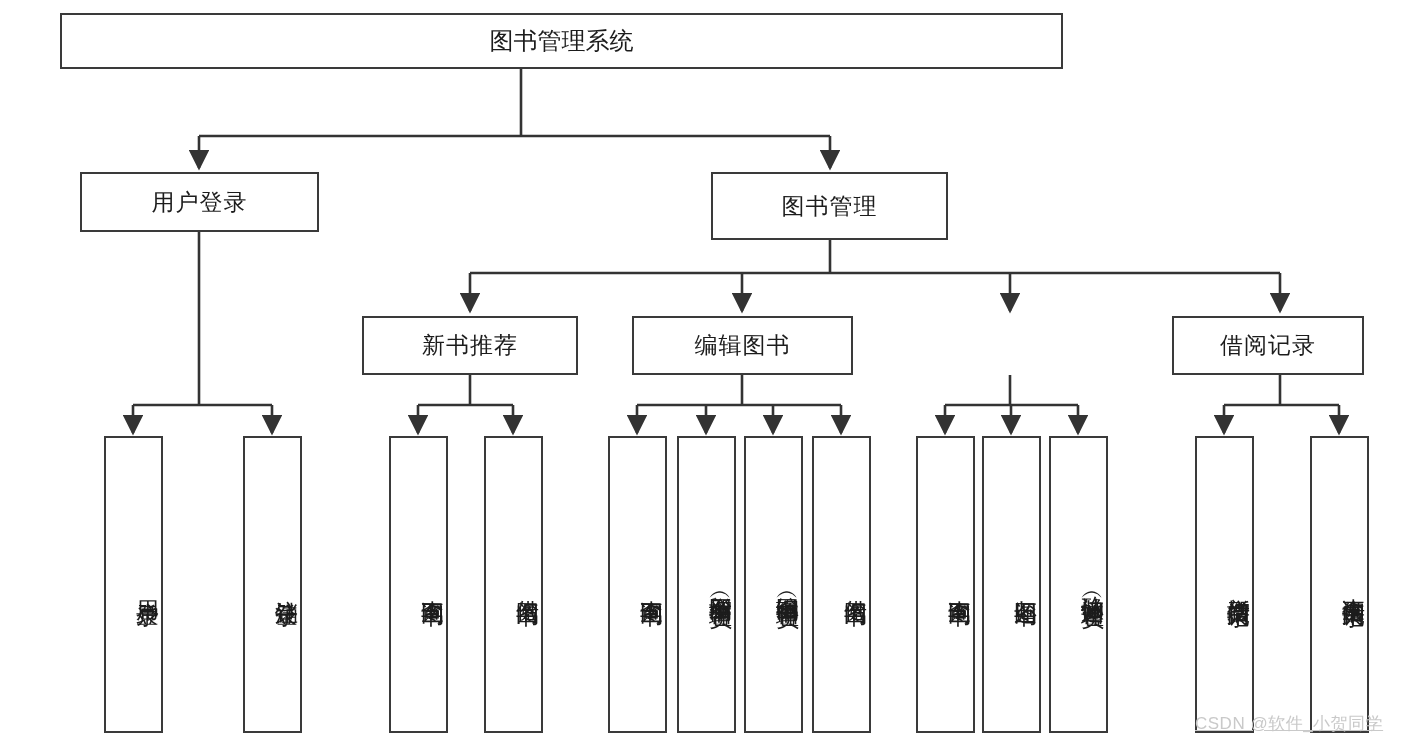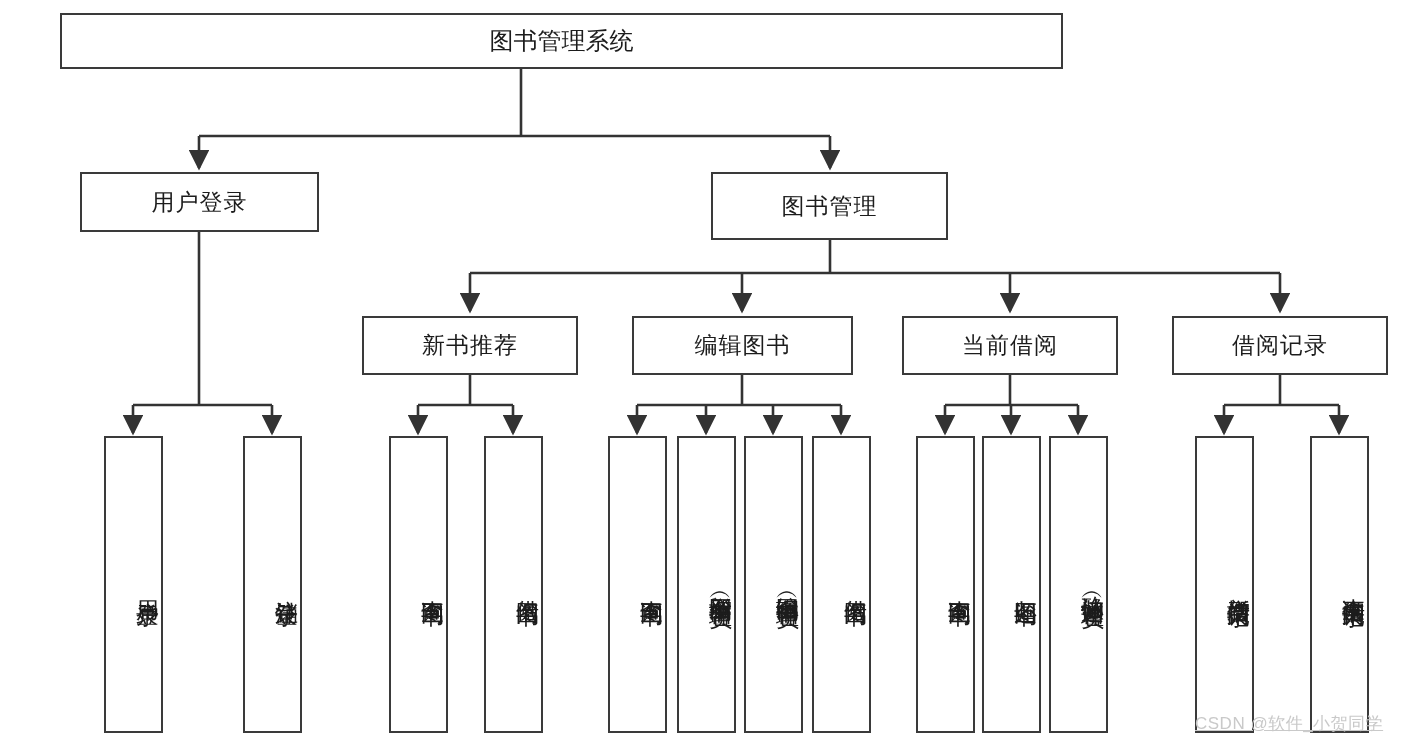--- a/index.html
+++ b/index.html
@@ -69,22 +69,21 @@
     </g>
   </svg>
 
   <div class="node root" style="left:20px;top:13px;width:1003px;height:56px;margin-left:40px;">图书管理系统</div>
 
   <div class="node h" style="left:80px;top:172px;width:239px;height:60px;">用户登录</div>
   <div class="node h" style="left:711px;top:172px;width:237px;height:68px;">图书管理</div>
 
   <div class="node h" style="left:362px;top:316px;width:216px;height:59px;">新书推荐</div>
   <div class="node h" style="left:632px;top:316px;width:221px;height:59px;">编辑图书</div>
-  <div class="node h" style="left:902px;top:316px;width:216px;height:59px;">当前借阅</div>
-  <div class="node h" style="left:1172px;top:316px;width:216px;height:59px;">借阅记录</div>
+  <div class="node h" style="left:1172px;top:316px;width:192px;height:59px;">借阅记录</div>
 
   <div class="node v" style="left:104px;top:436px;width:59px;height:297px;">用户登录</div>
   <div class="node v" style="left:243px;top:436px;width:59px;height:297px;">注销登录</div>
 
   <div class="node v" style="left:389px;top:436px;width:59px;height:297px;">查询图书</div>
   <div class="node v" style="left:484px;top:436px;width:59px;height:297px;">借阅图书</div>
 
   <div class="node v" style="left:608px;top:436px;width:59px;height:297px;">查询图书</div>
   <div class="node v" style="left:677px;top:436px;width:59px;height:297px;">新增图书（管理员）</div>
   <div class="node v" style="left:744px;top:436px;width:59px;height:297px;">编辑图书（管理员）</div>

